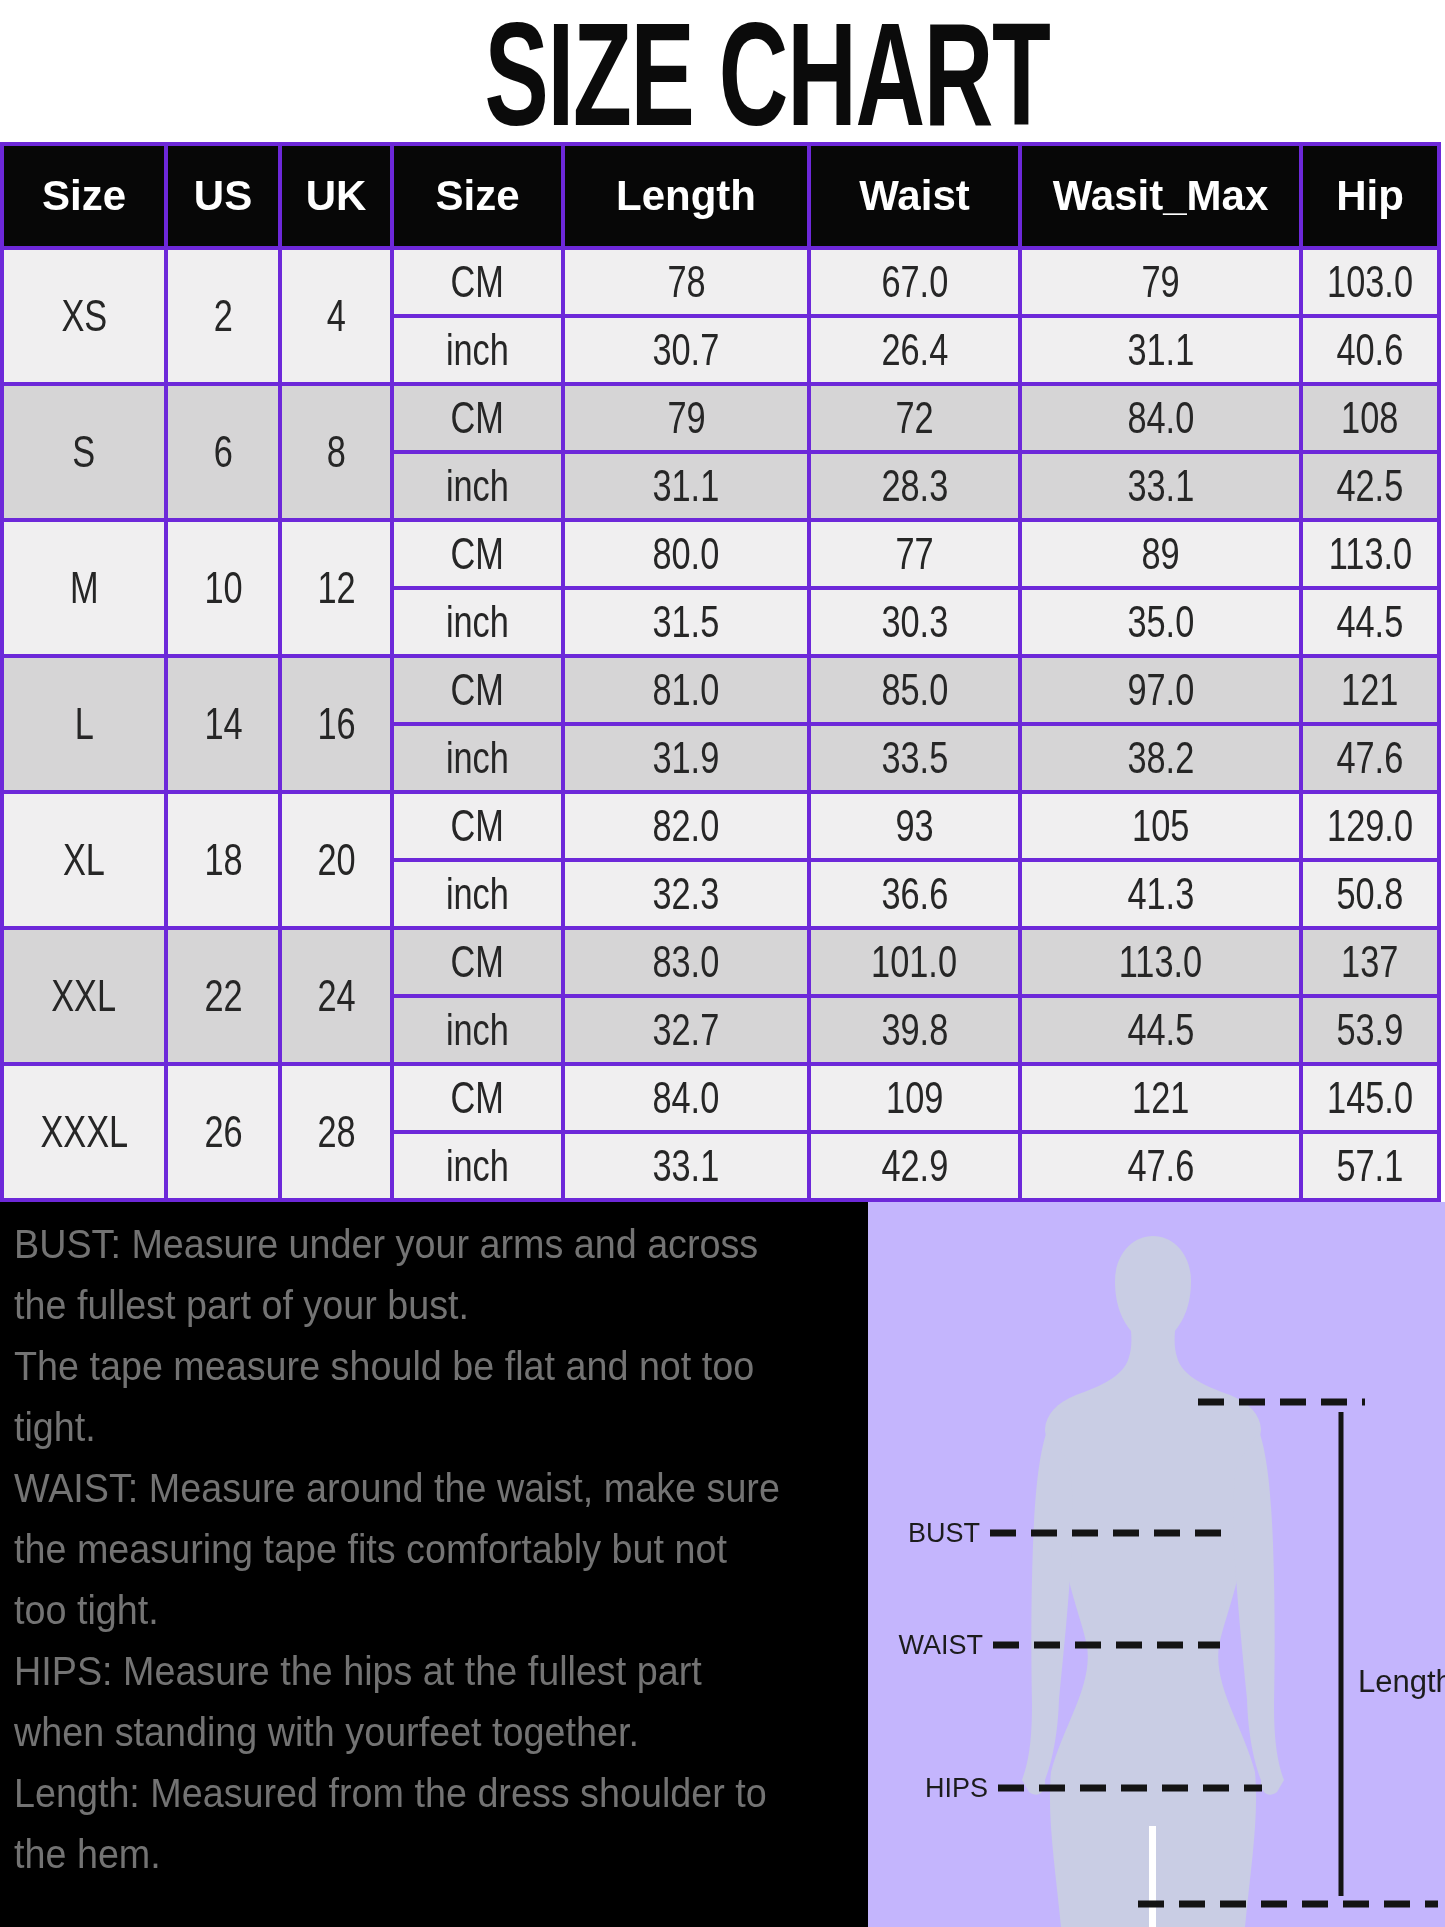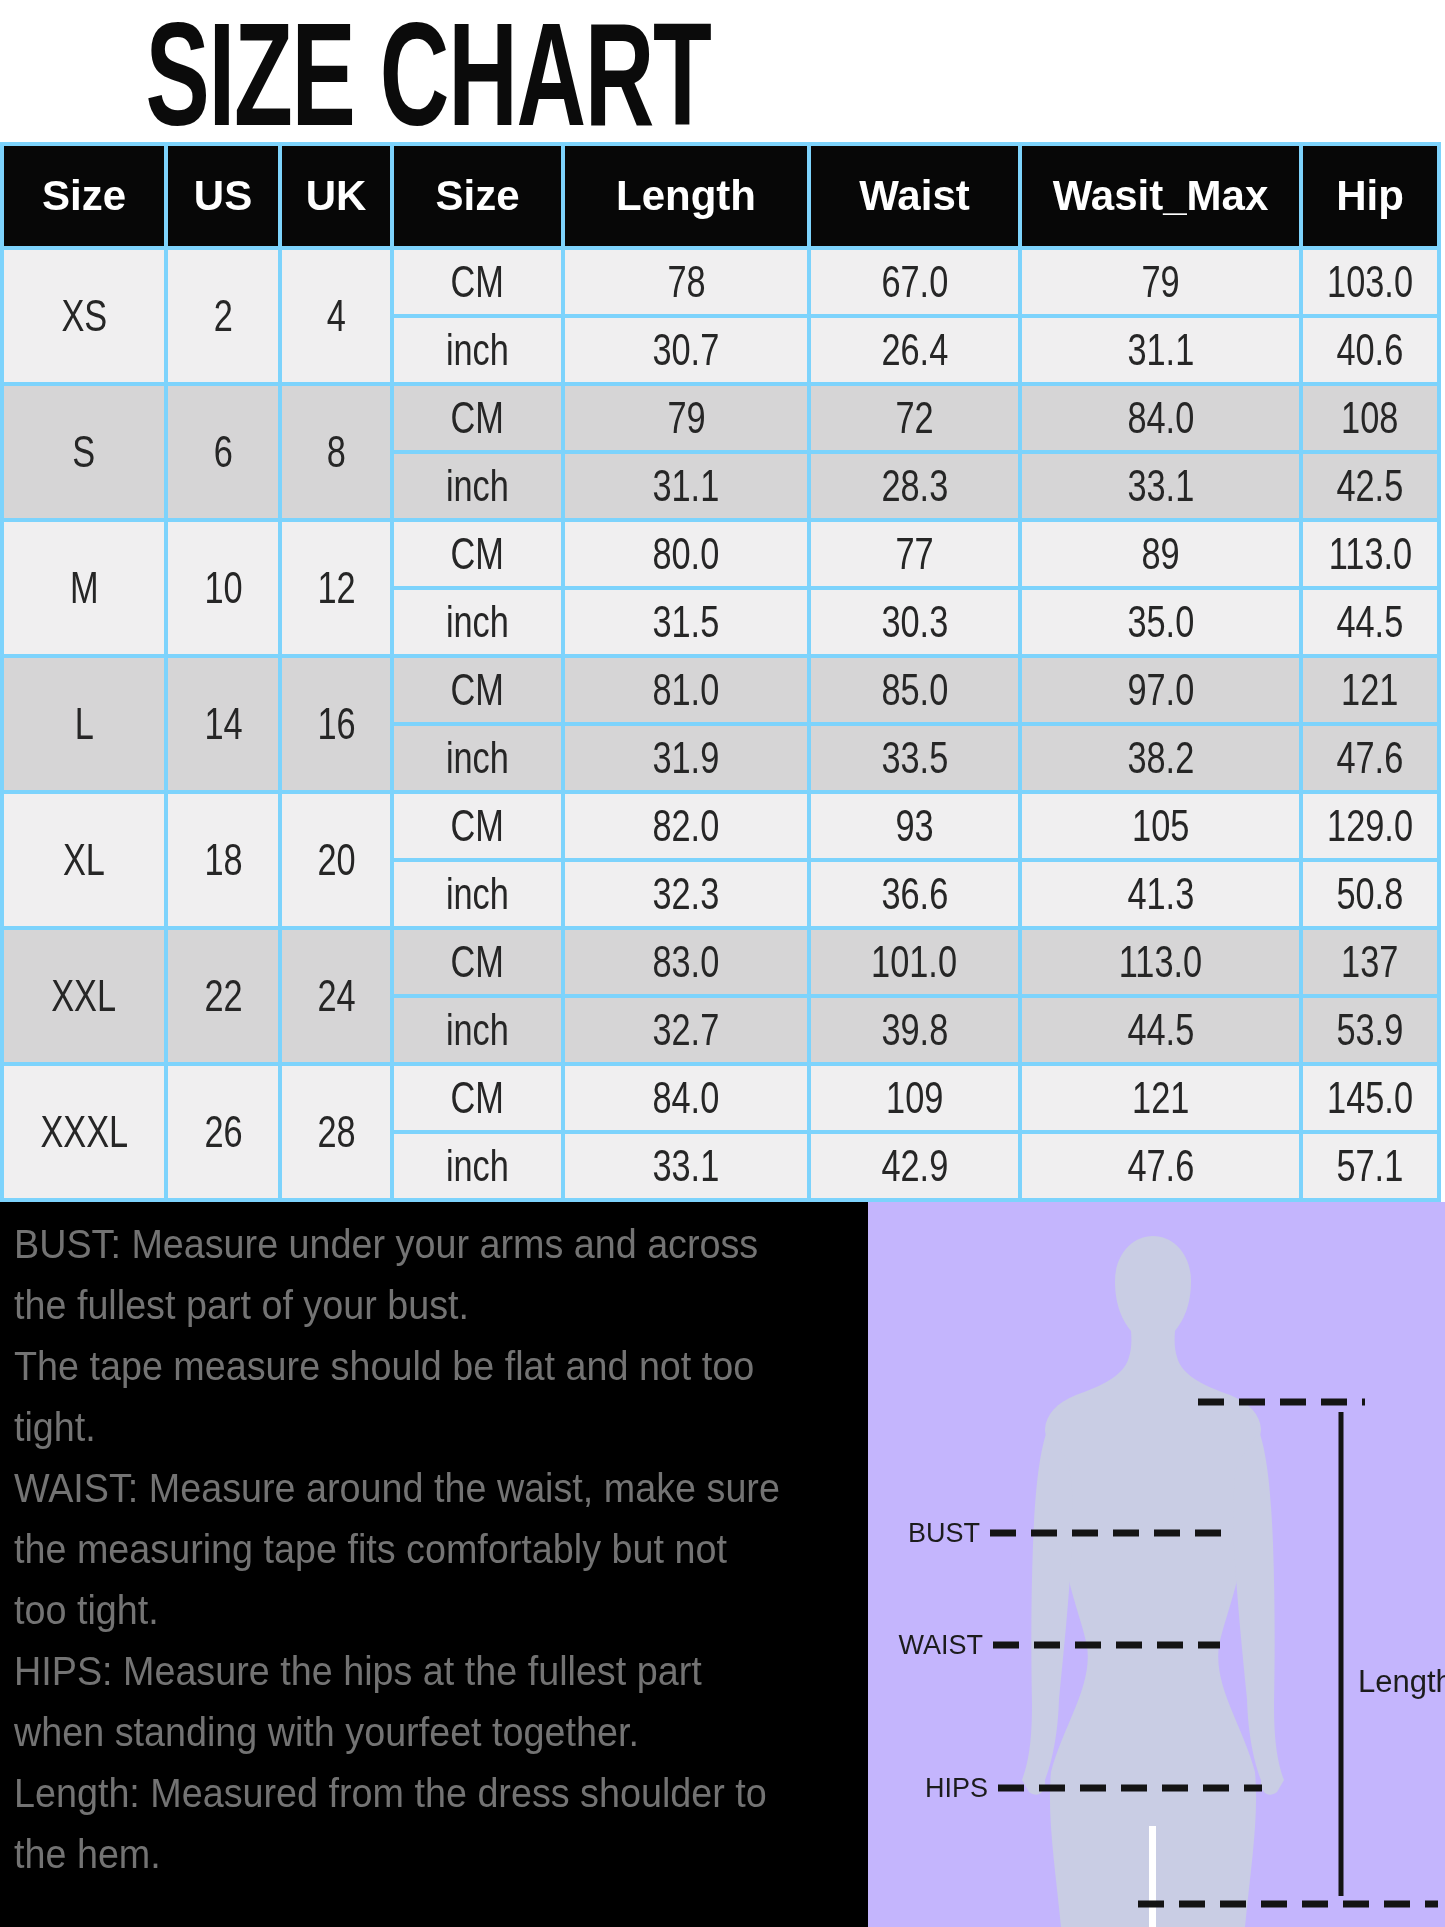--- a/index.html
+++ b/index.html
@@ -15,21 +15,21 @@
     width:1445px;height:1927px;
     background:#ffffff;
     font-family:"Liberation Sans", sans-serif;
     overflow:hidden;
   }
   .page{width:1445px;height:1927px;display:flex;flex-direction:column;}
 
   
   .title-wrap{
     height:142px;
-    text-align:left;
+    text-align:right;
     padding-right:250px;
     overflow:visible;
     line-height:150px;
   }
   .title-text{
     display:inline-block;
     font-size:146px;
     font-weight:bold;
     color:#0b0b0b;
     letter-spacing:-2px;
@@ -37,21 +37,21 @@
     transform:scaleX(0.66);
     transform-origin:center;
   }
 
   
   table.size-table{
     width:1164px;
     table-layout:fixed;
     border-collapse:separate;
     border-spacing:4px;
-    background:#7dd3fc;
+    background:#6d28d9;
   }
   table.size-table th{
     background:var(--header-bg);
     color:#ffffff;
     font-size:42px;
     font-weight:bold;
     height:100px;
     text-align:center;
     vertical-align:middle;
   }

